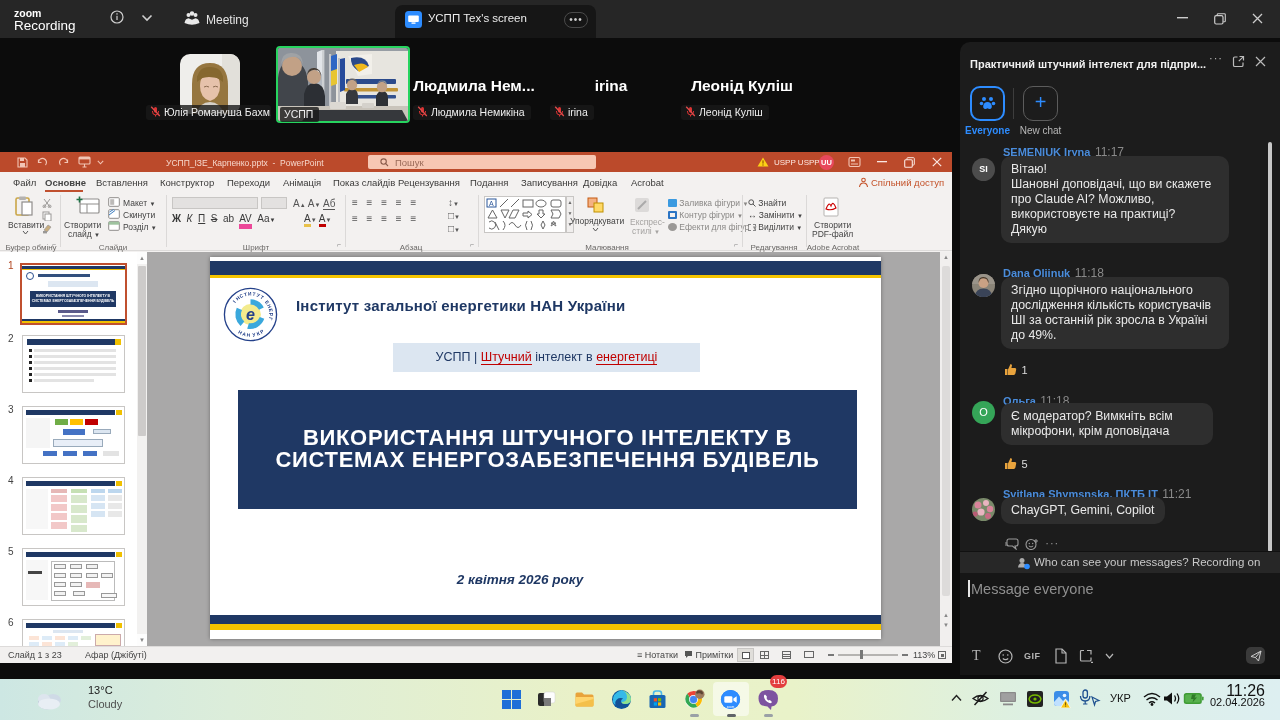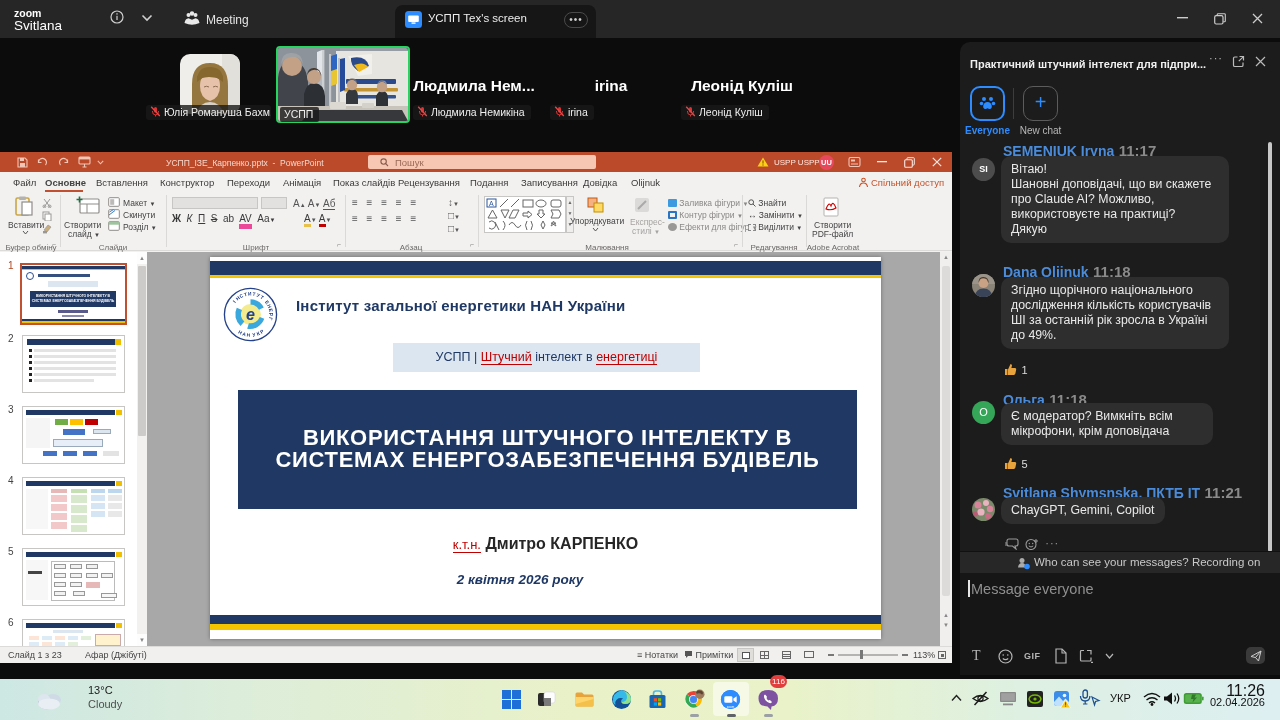--- a/index.html
+++ b/index.html
@@ -24,36 +24,36 @@
 #thumbs { position:absolute; left:0; top:0; width:147px; height:394px; background:#ffffff; border-right:1px solid #d4d2d1; }
 #ppt-status { position:absolute; left:0; top:494px; width:952px; height:17px; background:#f2f0ef; border-top:1px solid #dddbda; font-size:9px; color:#444; }
 .ptab { position:absolute; top:5px; font-size:9.5px; color:#3b3a39; white-space:nowrap; }
 .glabel { position:absolute; top:51px; font-size:8px; color:#6a6866; width:120px; text-align:center; }
 .gsep { position:absolute; top:3px; height:52px; width:1px; background:#dbd9d8; }
 .rtxt { position:absolute; font-size:8.5px; color:#444; white-space:nowrap; }
 
 #slide { position:absolute; left:210px; top:5px; width:671px; height:382px; background:#fff; box-shadow:0 0 4px rgba(0,0,0,0.35); }
 
 #chat { position:absolute; left:960px; top:42px; width:320px; height:633px; background:#1c1c1c; border-radius:10px 0 0 0; }
-.cname { color:#4a8cdb; font-size:14px; font-weight:bold; }
-.ctime { color:#8a8a8a; font-size:15px; font-weight:bold; }
+.cname { color:#4a8cdb; font-size:11px; font-weight:bold; }
+.ctime { color:#8a8a8a; font-size:12px; font-weight:normal; }
 .bubble { position:absolute; left:41px; background:#2e2e2e; border-radius:10px; color:#e9e9e9;
   font-size:12.3px; line-height:15px; padding:6px 10px; }
 .cavatar { position:absolute; left:12px; width:23px; height:23px; border-radius:50%; }
 
 #taskbar { position:absolute; left:0; top:679px; width:1280px; height:41px;
   background:linear-gradient(90deg,#cde7e3 0%,#dcedda 18%,#e9f1c8 45%,#e9f2c9 62%,#ddf0e2 80%,#ddeff1 100%); }
 .tico { position:absolute; top:10px; width:21px; height:21px; }
 </style>
 </head>
 <body>
 
 <div id="topbar">
   <div class="abs" style="left:14px;top:7px;color:#fff;font-size:10.5px;font-weight:bold;">zoom</div>
-  <div class="abs" style="left:14px;top:18px;color:#fff;font-size:13.5px;">Svitlana</div>
+  <div class="abs" style="left:14px;top:18px;color:#fff;font-size:13.5px;">Recording</div>
   <svg class="abs" style="left:110px;top:10px" width="14" height="14" viewBox="0 0 14 14">
       <circle cx="7" cy="7" r="6" fill="none" stroke="#cfcfcf" stroke-width="1.2"></circle>
       <rect x="6.4" y="5.8" width="1.2" height="4.2" fill="#cfcfcf"></rect>
       <rect x="6.4" y="3.2" width="1.2" height="1.4" fill="#cfcfcf"></rect>
     </svg>
   <svg class="abs" style="left:141px;top:14px" width="12" height="8" viewBox="0 0 12 8">
       <path d="M1.5 1.5 L6 6 L10.5 1.5" stroke="#cfcfcf" stroke-width="1.6" fill="none"></path>
     </svg>
   <svg class="abs" style="left:184px;top:10px" width="16" height="15" viewBox="0 0 16 15">
       <circle cx="4.5" cy="5" r="2" fill="#e8e8e8"></circle>
@@ -234,21 +234,21 @@
     <div class="abs" style="left:45px;top:17.5px;width:38px;height:2.5px;background:#c0502f;"></div>
     <div class="ptab" style="left:96px;">Вставлення</div>
     <div class="ptab" style="left:160px;">Конструктор</div>
     <div class="ptab" style="left:227px;">Переходи</div>
     <div class="ptab" style="left:283px;">Анімація</div>
     <div class="ptab" style="left:333px;">Показ слайдів</div>
     <div class="ptab" style="left:398px;">Рецензування</div>
     <div class="ptab" style="left:470px;">Подання</div>
     <div class="ptab" style="left:521px;">Записування</div>
     <div class="ptab" style="left:583px;">Довідка</div>
-    <div class="ptab" style="left:631px;">Olijnuk</div>
+    <div class="ptab" style="left:631px;">Acrobat</div>
     <svg class="abs" style="left:858px;top:5px" width="11" height="11" viewBox="0 0 11 11">
         <circle cx="5.5" cy="3" r="1.8" fill="none" stroke="#c45229" stroke-width="1.1"></circle>
         <path d="M1.5 10 q0.5-4 4-4 q3.5 0 4 4" fill="none" stroke="#c45229" stroke-width="1.1"></path>
       </svg>
     <div class="ptab" style="left:871px;color:#c45229;">Спільний доступ</div>
   </div>
   <div id="ppt-ribbon">
 
     <svg class="abs" style="left:14px;top:4px" width="20" height="22" viewBox="0 0 20 22">
         <rect x="2" y="2" width="13" height="17" rx="1.5" fill="none" stroke="#caa648" stroke-width="1.6"></rect>
@@ -526,21 +526,20 @@
         </g>
         <circle cx="29" cy="29" r="11" fill="#f3eb8d"></circle>
         <path d="M29 13 a16 16 0 0 1 14 8.5 l-5 2.5 a10.5 10.5 0 0 0 -9 -5.5 z" fill="#3aa8dc"></path>
         <path d="M43.5 33.5 a16 16 0 0 1 -18 10.5 l1.8 -5.8 a10.5 10.5 0 0 0 11.5 -6.5 z" fill="#3aa8dc"></path>
         <path d="M18.5 41 a16 16 0 0 1 -4 -19 l5.5 2.3 a10.5 10.5 0 0 0 2.5 12.2 z" fill="#3aa8dc"></path>
         <text x="29" y="35" text-anchor="middle" font-size="17" font-style="italic" font-weight="bold" fill="#24418a">e</text>
       </svg>
       <div class="abs" style="left:183px;top:85.5px;width:307px;height:29px;background:#dce6f1;color:#1f3864;font-size:12.5px;text-align:center;line-height:29px;">УСПП | <span style="color:#c00000;border-bottom:1px solid #c00000;">Штучний</span> інтелект в <span style="color:#c00000;border-bottom:1px solid #c00000;">енергетиці</span></div>
       <div class="abs" style="left:86px;top:40px;color:#1f3864;font-size:15px;font-weight:bold;letter-spacing:0.2px;">Інститут загальної енергетики НАН України</div>
       <div class="abs" style="left:28px;top:132.5px;width:619px;height:119.5px;background:#1f3864;color:#fff;font-weight:bold;font-size:22px;text-align:center;line-height:22.5px;padding-top:37px;letter-spacing:0.7px;">ВИКОРИСТАННЯ ШТУЧНОГО ІНТЕЛЕКТУ В<br>СИСТЕМАХ ЕНЕРГОЗАБЕЗПЕЧЕННЯ БУДІВЕЛЬ</div>
-      <div class="abs" style="left:0;top:278px;width:671px;text-align:center;font-size:16px;color:#262626;"><span style="color:#c00000;font-size:13px;border-bottom:1px solid #c00000;">к.т.н.</span> <b>Дмитро КАРПЕНКО</b></div>
       <div class="abs" style="left:0;top:315px;width:620px;text-align:center;font-size:13.5px;color:#1f3864;font-style:italic;font-weight:bold;">2 квітня 2026 року</div>
       <div class="abs" style="left:0;top:357.5px;width:671px;height:9.5px;background:#1f3864;"></div>
       <div class="abs" style="left:0;top:367px;width:671px;height:6.3px;background:#f5c400;"></div>
     </div>
 
     <div class="abs" style="left:940px;top:0;width:12px;height:394px;background:#f1efee;">
       <div class="abs" style="left:0;top:2px;width:12px;height:10px;color:#888;font-size:6px;text-align:center;">▲</div>
       <div class="abs" style="left:2px;top:14px;width:8px;height:330px;background:#dddbda;border-radius:2px;"></div>
       <div class="abs" style="left:0;top:360px;width:12px;height:10px;color:#888;font-size:6px;text-align:center;">▲</div>
       <div class="abs" style="left:0;top:370px;width:12px;height:10px;color:#888;font-size:6px;text-align:center;">▼</div>

